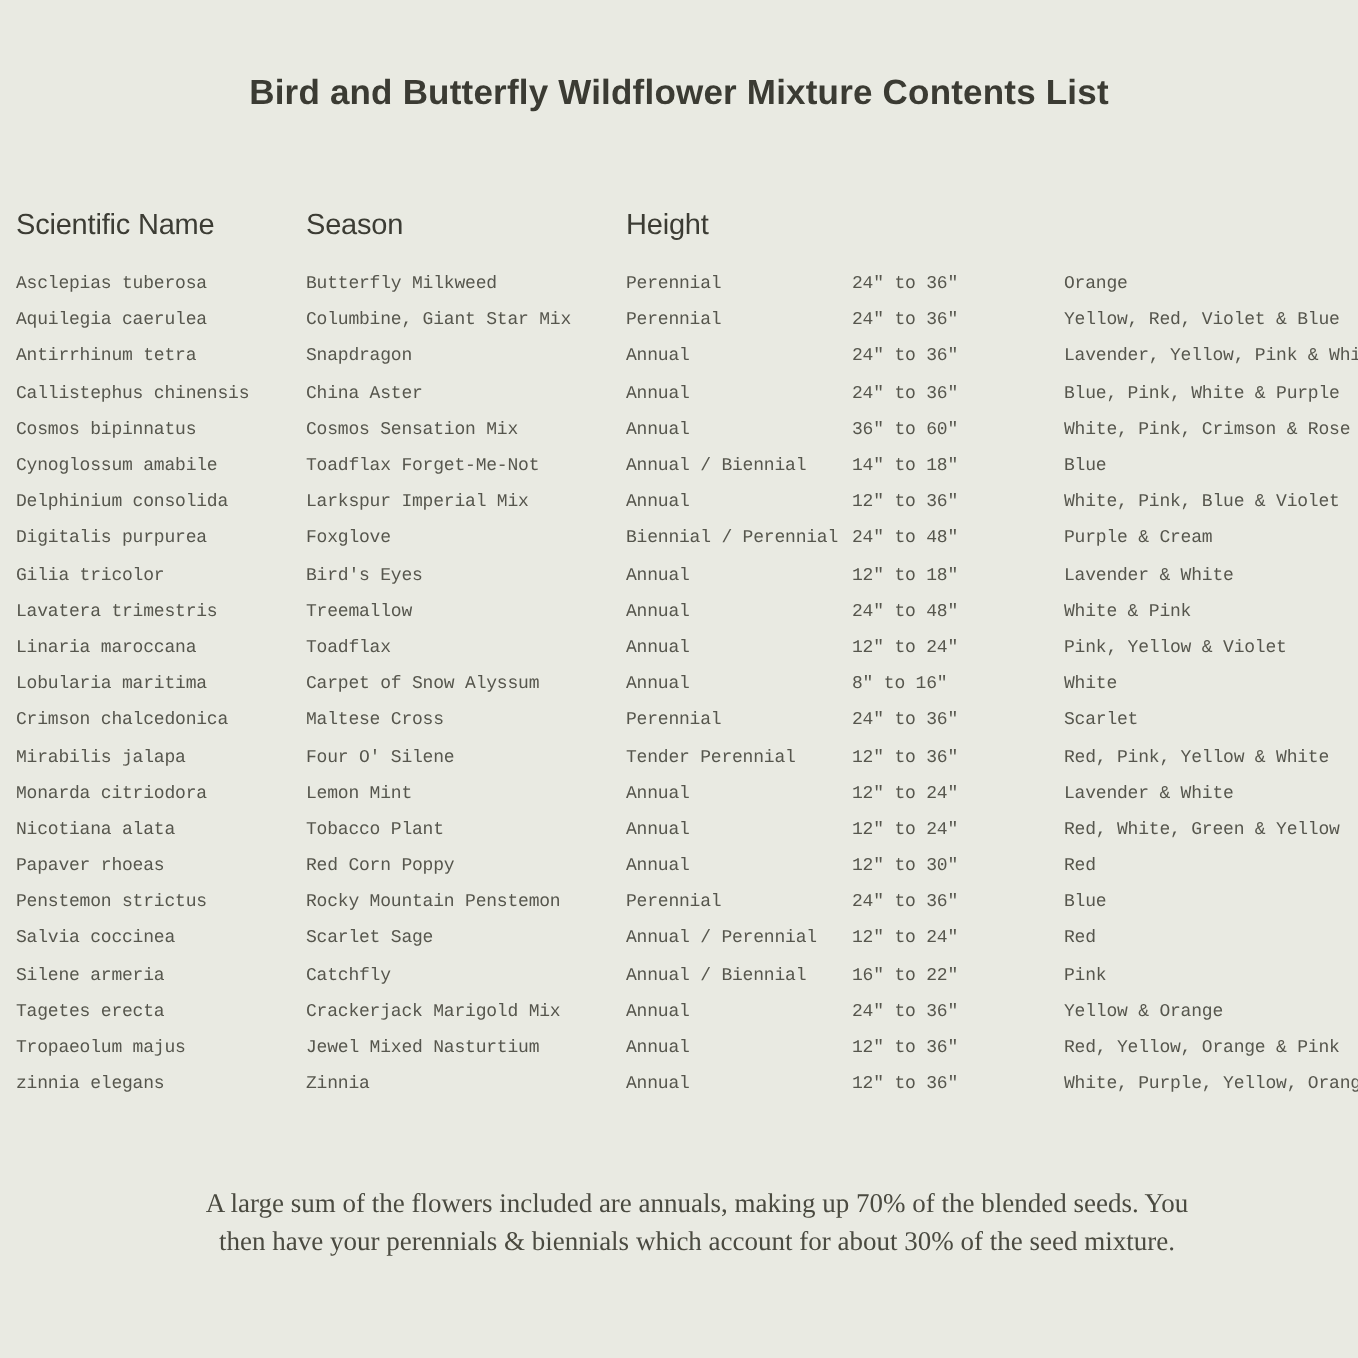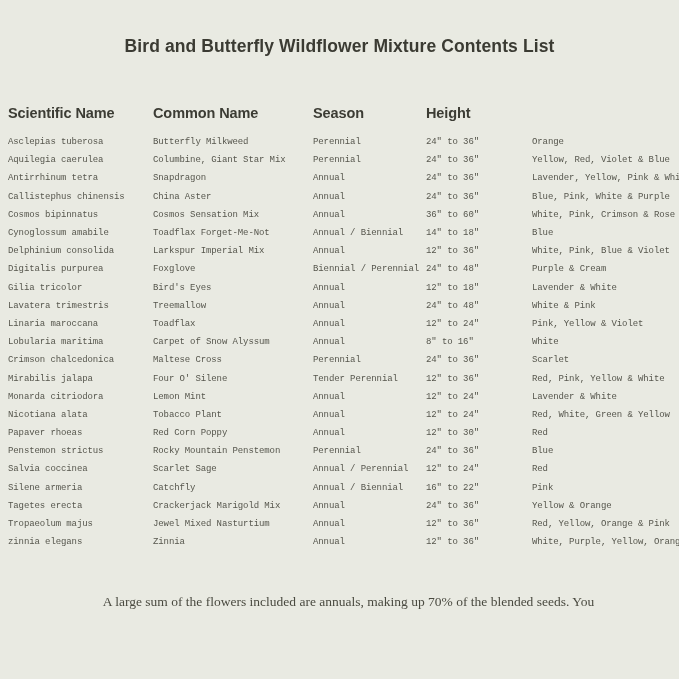--- a/index.html
+++ b/index.html
@@ -40,21 +40,21 @@
     display: grid;
     grid-template-columns: 145px 160px 113px 106px 1fr;
     align-items: center;
   }
   .row.header {
     margin-bottom: 11px;
     height: 19px;
   }
   .row.header .cell {
     font-size: 14.5px;
-    font-weight: 700;
+    font-weight: 400;
     letter-spacing: -0.1px;
     color: var(--header);
   }
   .tbody .row {
     height: 18.2px;
     font-family: Liberation Mono, monospace;
   }
   .tbody .cell {
     font-size: 9px;
     letter-spacing: -0.1px;
@@ -79,21 +79,20 @@
 </head>
 <body>
 
 <div class="page">
 
   <h1 class="title">Bird and Butterfly Wildflower Mixture Contents List</h1>
 
   <div class="table">
     <div class="row header">
       <span class="cell">Scientific Name</span>
-      <span class="cell">Common Name</span>
       <span class="cell">Season</span>
       <span class="cell">Height</span>
     </div>
     <div class="tbody">
   <div class="row">
     <span class="cell">Asclepias tuberosa</span>
     <span class="cell">Butterfly Milkweed</span>
     <span class="cell">Perennial</span>
     <span class="cell">24" to 36"</span>
     <span class="cell">Orange</span>
@@ -272,15 +271,16 @@
     <span class="cell">Zinnia</span>
     <span class="cell">Annual</span>
     <span class="cell">12" to 36"</span>
     <span class="cell">White, Purple, Yellow, Orange &amp; Red</span>
   </div>
 </div>
   </div>
 
   <p class="footer">
     <span>A large sum of the flowers included are annuals, making up 70% of the blended seeds. You</span><br>
+    <span>then have your perennials &amp;  biennials which account for about 30% of the seed mixture.</span>
   </p>
 
 </div>
 
 </body></html>

